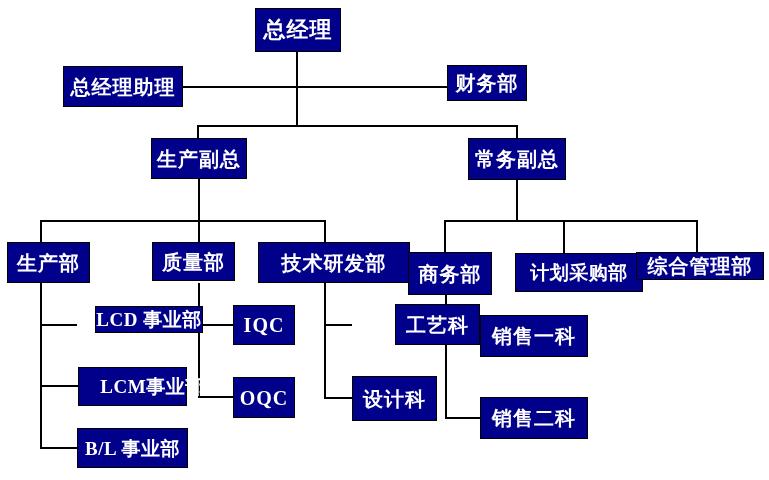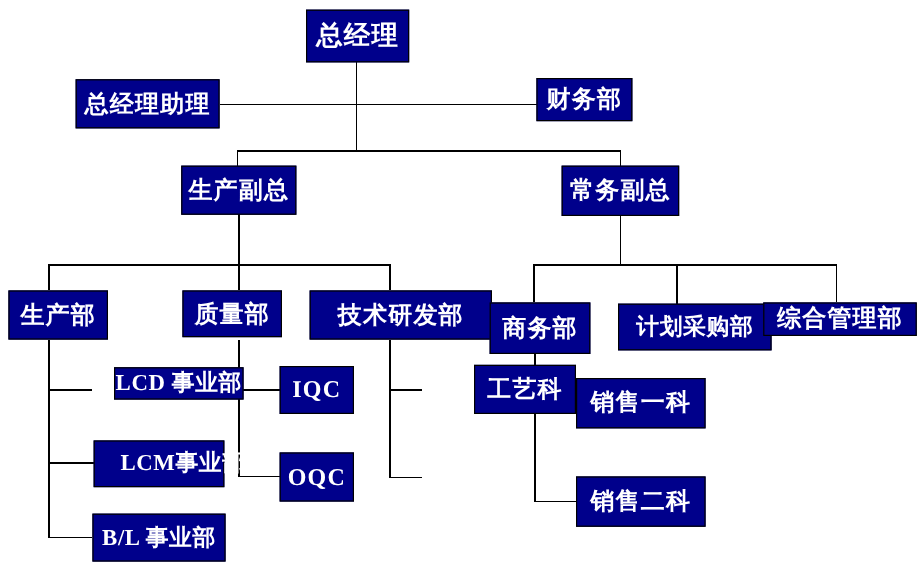--- a/index.html
+++ b/index.html
@@ -81,18 +81,19 @@
   <div class="node fs19" style="left:78px;top:367px;width:109px;height:39px;padding-left:40px;">LCM事业部</div>
 
   <div class="node fs19" style="left:77px;top:428px;width:111px;height:40px;text-align:center;">B/L 事业部</div>
 
   <div class="node" style="left:233px;top:305px;width:62px;height:40px;">IQC</div>
 
   <div class="node" style="left:233px;top:377px;width:62px;height:41px;">OQC</div>
 
   <div class="node" style="left:352px;top:304px;width:85px;height:41px;margin-left:43px;">工艺科</div>
 
+  <div class="node" style="left:352px;top:376px;width:85px;height:45px;">设计科</div>
 
   <div class="node" style="left:480px;top:315px;width:108px;height:42px;">销售一科</div>
 
   <div class="node" style="left:480px;top:397px;width:108px;height:42px;">销售二科</div>
 
 </div>
 
 </body></html>

